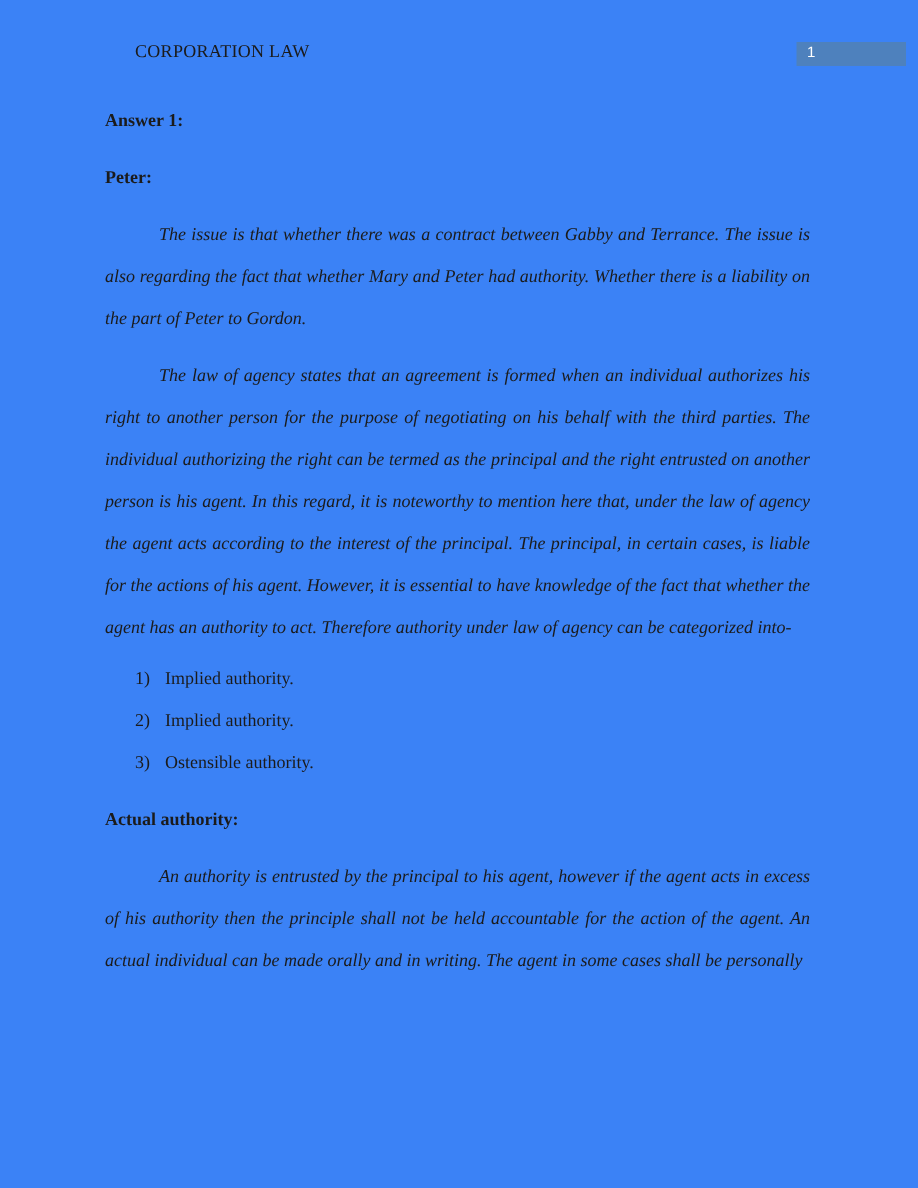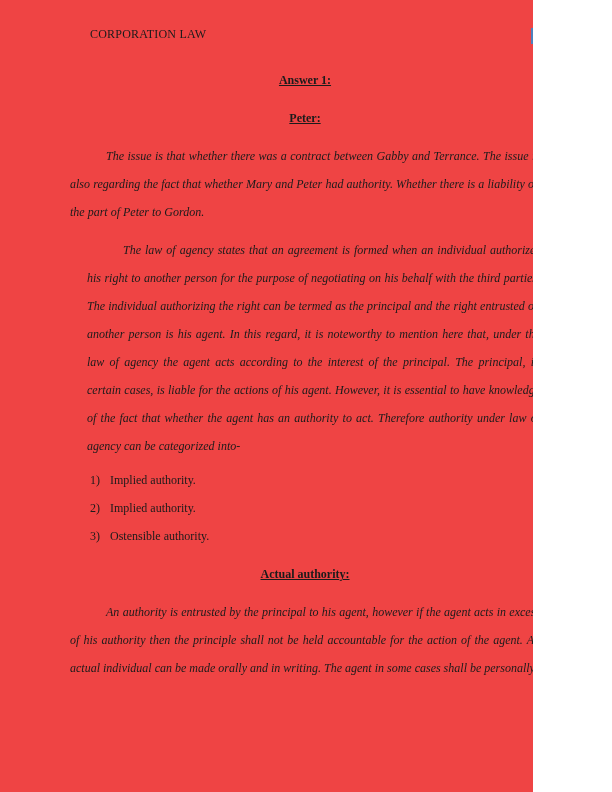--- a/index.html
+++ b/index.html
@@ -2,23 +2,23 @@
 <html><head>
 <meta charset="utf-8">
 <style>
   html, body {
     margin: 0;
     padding: 0;
     background: #ffffff;
   }
   .page {
     position: relative;
-    width: 533px;
+    width: 612px;
     height: 792px;
-    background: #ef4444;
+    background: #3b82f6;
     font-family: "Liberation Serif", serif;
     color: #1b1b1b;
     overflow: hidden;
   }
   .header-title {
     position: absolute;
     left: 90px;
     top: 27px;
     font-size: 12px;
     line-height: 14px;
@@ -42,32 +42,30 @@
     position: absolute;
     left: 70px;
     top: 66px;
     width: 470px;
     font-size: 12px;
     line-height: 28px;
     text-align: justify;
   }
   .h {
     font-weight: bold;
-    text-align: center;
+    text-align: left;
     margin: 0 0 10px 0;
-    text-decoration: underline;
   }
   .para {
     margin: 0 0 10px 0;
     text-indent: 36px;
     font-style: italic;
   }
   .para.pre-list {
     margin-bottom: 6px;
-    margin-left: 17px;
   }
   .list {
     margin: 0 0 10px 0;
     text-align: left;
   }
   .li {
     position: relative;
     padding-left: 40px;
   }
   .li .marker {

